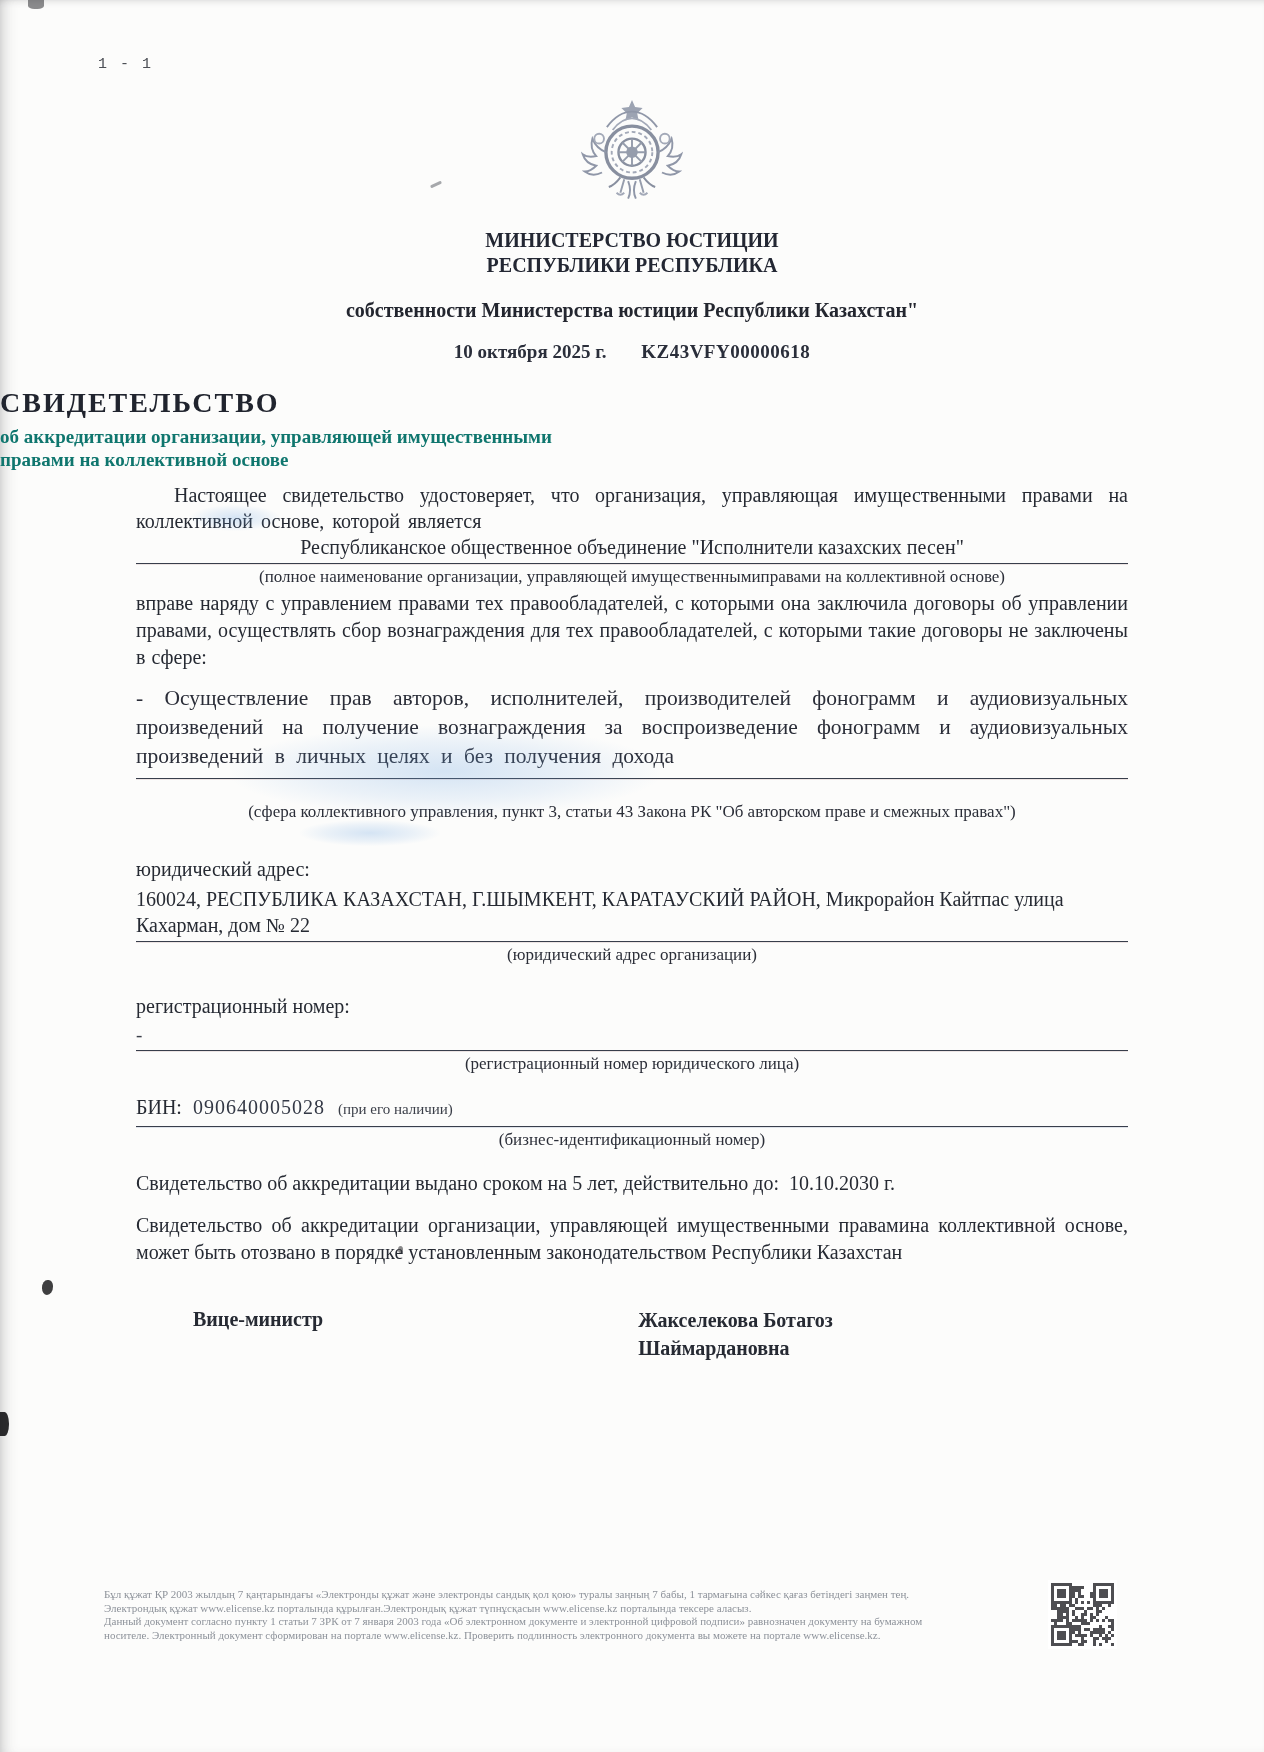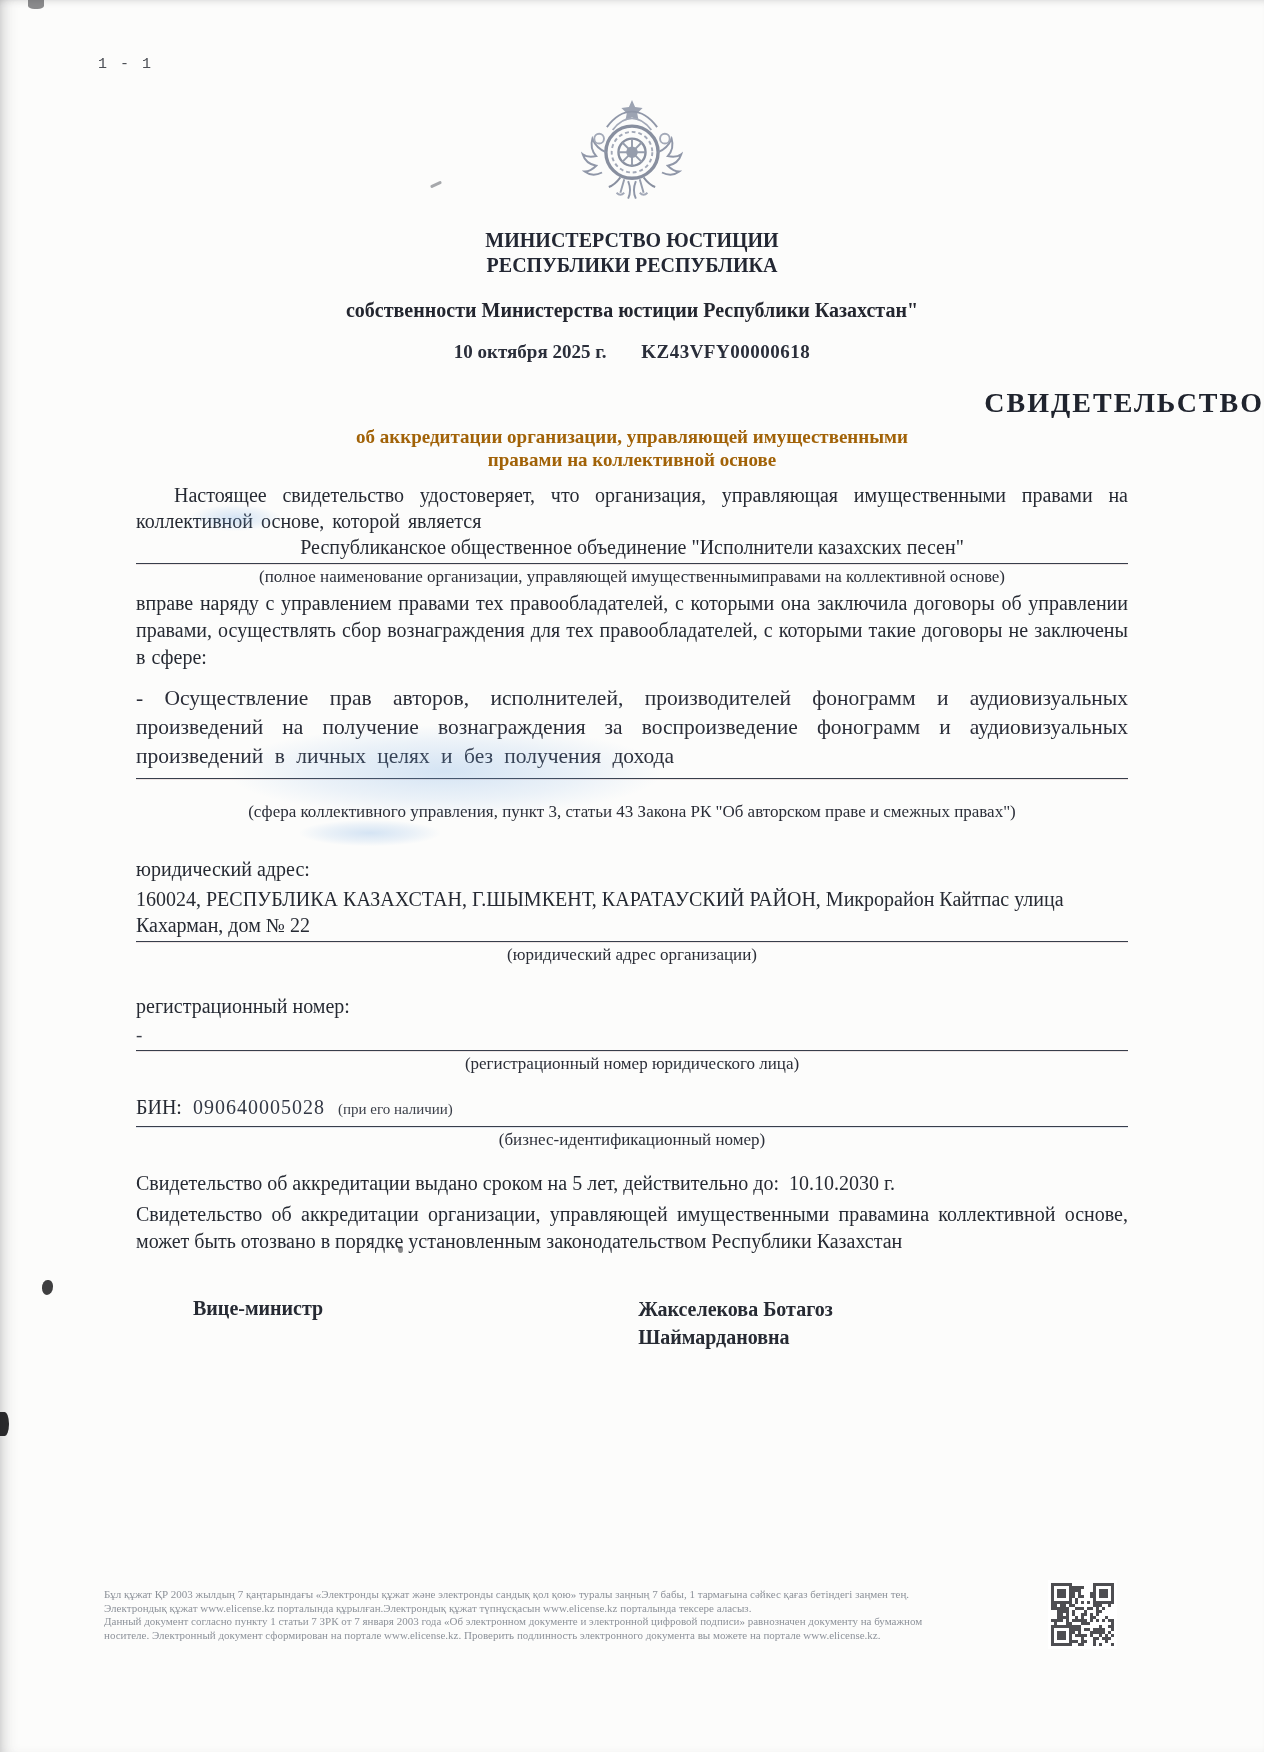--- a/index.html
+++ b/index.html
@@ -17,41 +17,41 @@
   .page-number{
     position:absolute;left:98px;top:56px;
     font-family:Liberation Mono, monospace;
     font-size:15px;color:#4c4f55;letter-spacing:2px;
   }
   .emblem{width:116px;height:120px;margin:98px auto 0;opacity:.9;}
   .ministry{ text-align:center;font-weight:bold;font-size:20px;line-height:25px;margin-top:10px;color:#232733;}
   .institution{text-align:center;font-weight:bold;font-size:20px;line-height:26px;margin-top:19px;color:#23262f;}
   .dateline{text-align:center;font-weight:bold;font-size:19px;margin-top:18px;color:#2a2e3a;}
   .doc-num{margin-left:30px;letter-spacing:.5px;}
-  .title{text-align:right;font-weight:bold;font-size:28px;letter-spacing:2px;margin-top:24px;color:#20242e;padding-left:9px;}
-  .subtitle{text-align:center;font-weight:bold;font-size:19px;line-height:23px;margin-top:6px;color:#a16207;}
+  .title{text-align:left;font-weight:bold;font-size:28px;letter-spacing:2px;margin-top:24px;color:#20242e;}
+  .subtitle{font-weight:bold;font-size:19px;line-height:23px;margin-top:6px;color:#0f766e;}
   .content{margin:0 136px;position:relative;}
   p{margin:0;}
   .intro{margin-top:11px;font-size:20px;line-height:26px;text-indent:38px;text-align:justify;word-spacing:3px;}
   .org-line{text-align:center;font-size:20px;line-height:26px;margin-top:0;}
   .rule{border-top:1.6px solid #383e4b;margin-top:3px;box-shadow:0 1px 0 rgba(120,60,60,.12);}
   .caption{text-align:center;font-size:17px;line-height:22px;margin-top:2px;color:#2b2e38;}
   .rights{font-size:20px;line-height:27px;text-align:justify;margin-top:2px;word-spacing:1px;}
   .scope{font-size:21.5px;line-height:29px;text-align:justify;word-spacing:6px;margin-top:13px;color:#2a2d38;}
   .rule-after-scope{margin-top:7px;}
   .sphere-cap{margin-top:22px;}
   .field-label{font-size:20px;line-height:26px;margin-top:33px;}
   .field-value{font-size:20px;line-height:26px;margin-top:4px;}
   .field-label.regnum{margin-top:27px;}
   .dash-value{font-size:19px;line-height:24px;color:#3a3e48;}
   .bin-line{margin-top:19px;font-size:20px;line-height:27px;border-bottom:1.6px solid #383e4b;padding-bottom:3px;box-shadow:0 1px 0 rgba(60,90,140,.15);}
   .bin-value{margin-left:6px;letter-spacing:1px;color:#343946;}
   .bin-note{font-size:15px;margin-left:8px;color:#3a3e48;}
   .validity{margin-top:19px;font-size:20px;line-height:27px;}
-  .revocation{margin-top:4px;font-size:20px;line-height:27px;text-align:justify;}
+  .revocation{margin-top:15px;font-size:20px;line-height:27px;text-align:justify;}
   .signature-row{display:flex;margin-top:40px;}
   .sig-pos{margin-left:57px;font-weight:bold;font-size:20px;line-height:27px;}
   .sig-name{margin-left:315px;font-weight:bold;font-size:20px;line-height:28px;}
   .footer{
     position:absolute;left:104px;top:1588px;width:940px;
     font-size:11px;line-height:13.5px;color:#8d929a;
   }
   .qr{
     position:absolute;left:1048px;top:1580px;width:69px;height:69px;
     background:#fff;display:grid;grid-template-columns:repeat(21,3px);grid-auto-rows:3px;

